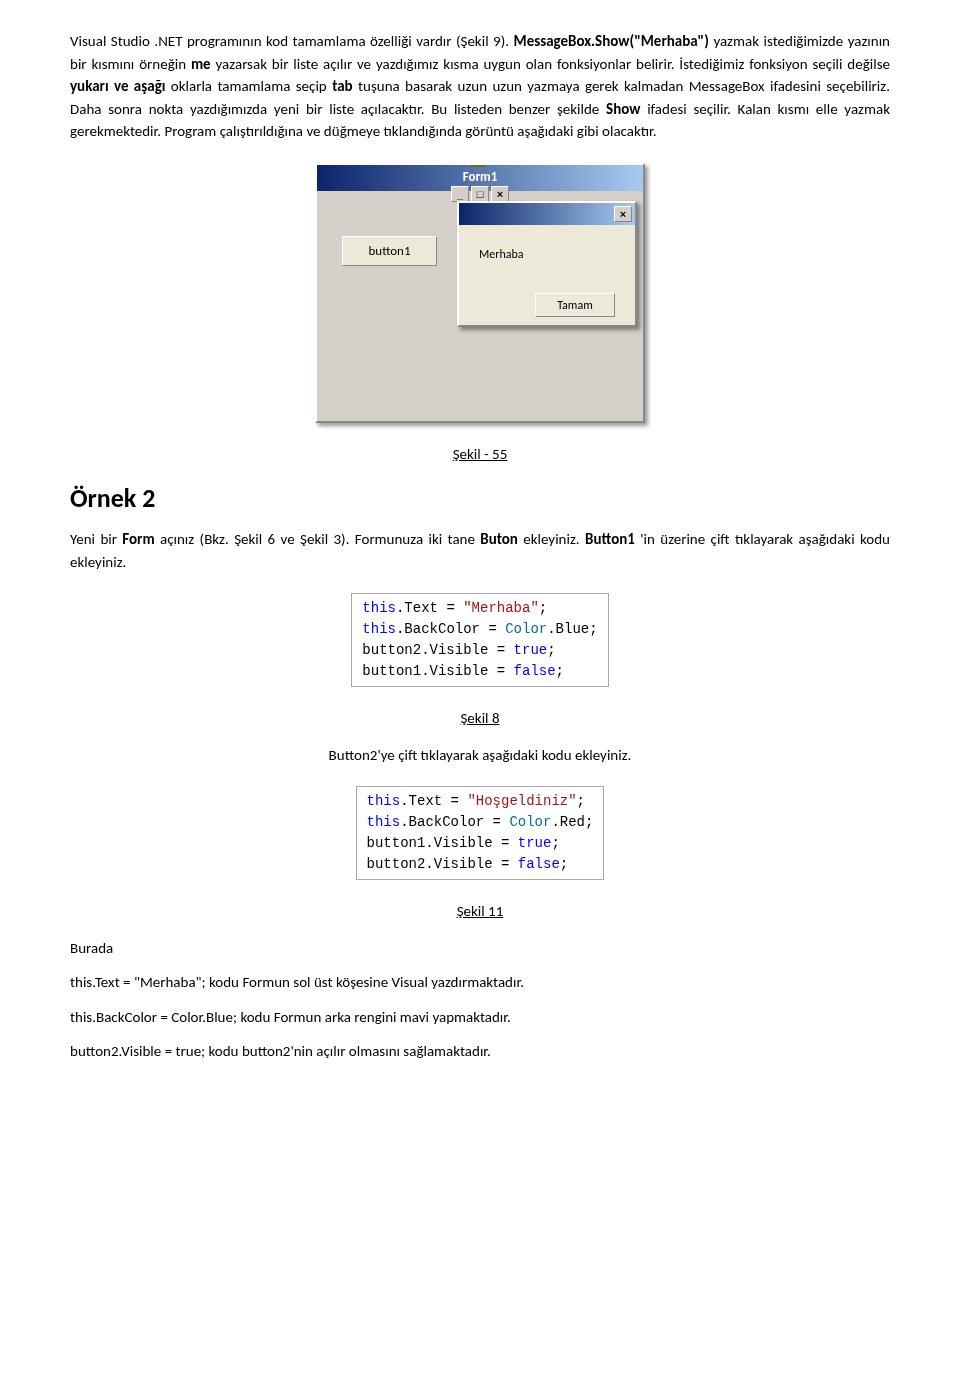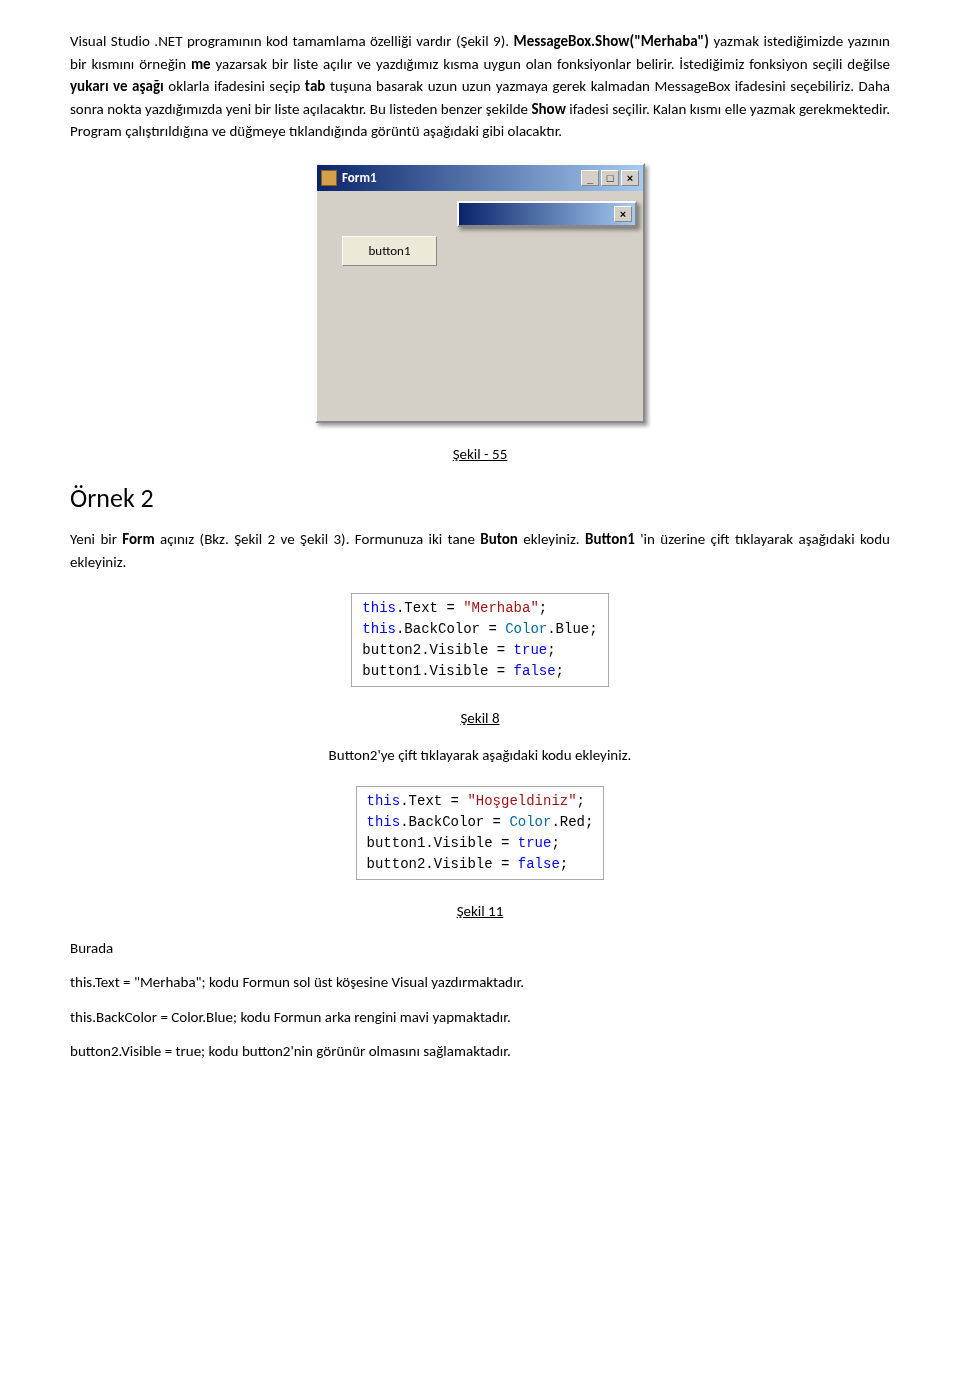--- a/index.html
+++ b/index.html
@@ -18,21 +18,21 @@
     }
     .paragraph {
       text-align: justify;
       margin-bottom: 12px;
     }
     .bold {
       font-weight: bold;
     }
     .heading {
       font-size: 26px;
-      font-weight: normal;
+      font-weight: bold;
       margin-bottom: 10px;
     }
     .figure-caption {
       text-align: center;
       margin: 14px 0;
       text-decoration: underline;
     }
     .figure-container {
       display: flex;
       justify-content: center;
@@ -52,20 +52,21 @@
     }
     .form1-titlebar {
       height: 26px;
       background: linear-gradient(to right, #0a246a, #a6caf0);
       display: flex;
       align-items: center;
       padding: 0 4px;
       color: #fff;
       font-weight: bold;
       font-size: 13px;
+      flex-direction: column;
     }
     .form1-icon {
       width: 16px;
       height: 16px;
       background: #d4a04a;
       margin-right: 5px;
       border: 1px solid #8a5f1e;
     }
     .form1-title {
       flex: 1;
@@ -169,21 +170,21 @@
 </head>
 <body>
 
 <p class="paragraph">
   <span>Visual Studio .NET programının kod tamamlama özelliği vardır (Şekil 9). </span>
   <span class="bold">MessageBox.Show("Merhaba")</span>
   <span> yazmak istediğimizde yazının bir kısmını örneğin </span>
   <span class="bold">me</span>
   <span> yazarsak bir liste açılır ve yazdığımız kısma uygun olan fonksiyonlar belirir. İstediğimiz fonksiyon seçili değilse </span>
   <span class="bold">yukarı ve aşağı</span>
-  <span> oklarla ifadesini seçip </span>
+  <span> oklarla tamamlama seçip </span>
   <span class="bold">tab</span>
   <span> tuşuna basarak uzun uzun yazmaya gerek kalmadan MessageBox ifadesini seçebiliriz. Daha sonra nokta yazdığımızda yeni bir liste açılacaktır. Bu listeden benzer şekilde </span>
   <span class="bold">Show</span>
   <span> ifadesi seçilir. Kalan kısmı elle yazmak gerekmektedir. Program çalıştırıldığına ve düğmeye tıklandığında görüntü aşağıdaki gibi olacaktır.</span>
 </p>
 
 <div class="figure-container">
   <div class="form1-window shadow-box">
     <div class="form1-titlebar">
       <div class="form1-icon"></div>
@@ -193,33 +194,37 @@
         <div class="window-btn">□</div>
         <div class="window-btn">×</div>
       </div>
     </div>
     <div class="form1-body">
       <div class="button1">button1</div>
       <div class="dialog-window shadow-box">
         <div class="dialog-titlebar">
           <div class="window-btn">×</div>
         </div>
+        <div class="dialog-body">
+          <div class="dialog-text">Merhaba</div>
+          <div class="dialog-button">Tamam</div>
+        </div>
       </div>
     </div>
   </div>
 </div>
 
 <p class="figure-caption">Şekil - 55</p>
 
 <h2 class="heading">Örnek 2</h2>
 
 <p class="paragraph">
   <span>Yeni bir </span>
   <span class="bold">Form</span>
-  <span> açınız (Bkz. Şekil 2 ve Şekil 3). Formunuza iki tane </span>
+  <span> açınız (Bkz. Şekil 6 ve Şekil 3). Formunuza iki tane </span>
   <span class="bold">Buton</span>
   <span> ekleyiniz. </span>
   <span class="bold">Button1</span>
   <span>'in üzerine çift tıklayarak aşağıdaki kodu ekleyiniz.</span>
 </p>
 
 <div class="figure-container">
   <div class="code-block">
     <div class="code-line"><span class="code-blue">this</span><span class="code-black">.Text = </span><span class="code-red">"Merhaba"</span><span class="code-black">;</span></div>
     <div class="code-line"><span class="code-blue">this</span><span class="code-black">.BackColor = </span><span class="code-teal">Color</span><span class="code-black">.Blue;</span></div>
@@ -247,14 +252,14 @@
 
 <p class="paragraph">
   <span>this.Text = "Merhaba";</span><span> kodu Formun sol üst köşesine Visual yazdırmaktadır.</span>
 </p>
 
 <p class="paragraph">
   <span>this.BackColor = Color.Blue;</span><span> kodu Formun arka rengini mavi yapmaktadır.</span>
 </p>
 
 <p class="paragraph">
-  <span>button2.Visible = true;</span><span> kodu button2'nin görünür olmasını sağlamaktadır.</span>
+  <span>button2.Visible = true;</span><span> kodu button2'nin açılır olmasını sağlamaktadır.</span>
 </p>
 
 </body></html>

